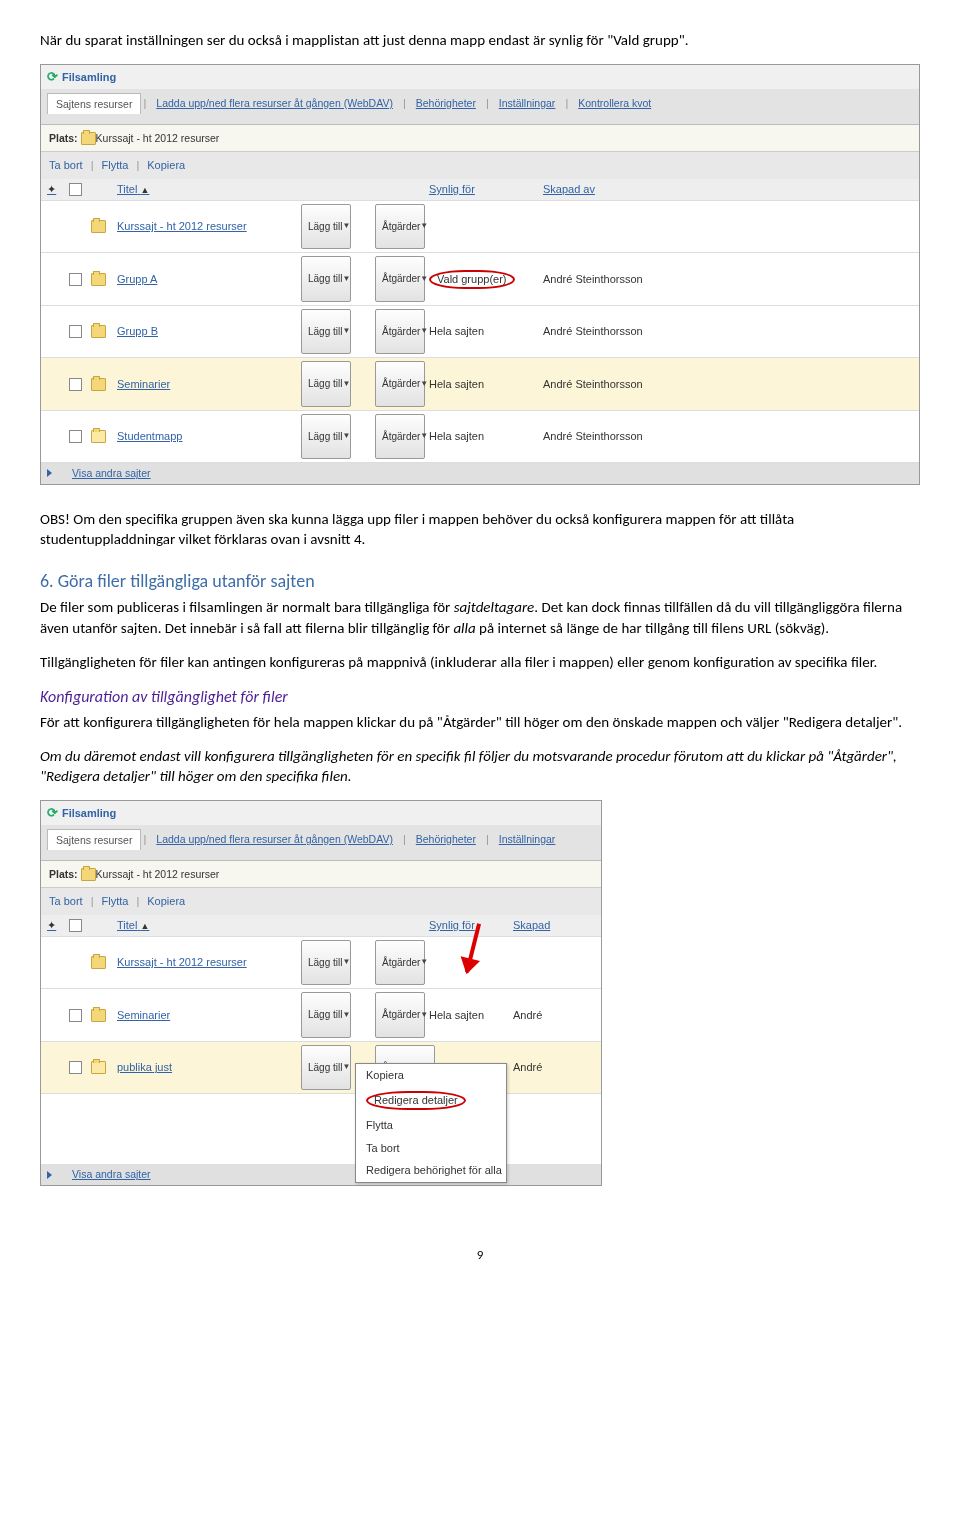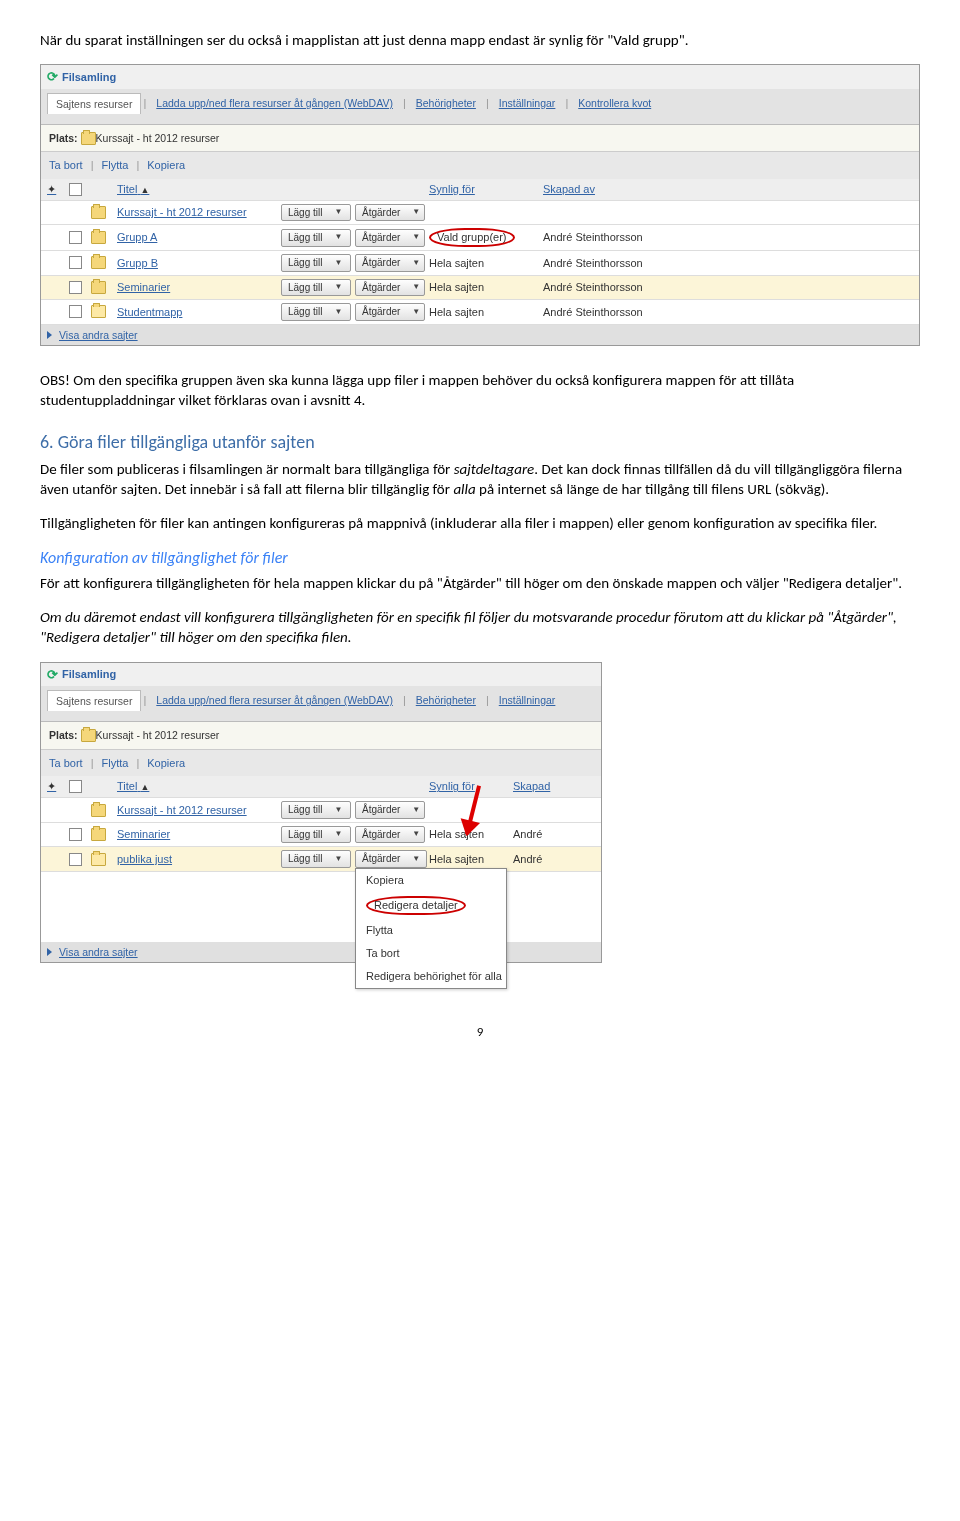--- a/index.html
+++ b/index.html
@@ -13,21 +13,21 @@
     line-height: 1.35;
   }
   .para { margin: 0 0 14px 0; }
   .section-heading {
     color: #3e6ea8;
     font-size: 18px;
     font-weight: 400;
     margin: 20px 0 4px 0;
   }
   .sub-heading {
-    color: #3b82f6;
+    color: #4c1d95;
     font-style: italic;
     font-size: 16px;
     margin: 14px 0 4px 0;
   }
   .italic { font-style: italic; }
 
   
   .screenshot {
     border: 1px solid #999;
     background: #e8e8e8;
@@ -120,45 +120,46 @@
   }
   .w1 .grid-head, .w1 .grid-row { grid-template-columns: 18px 18px 22px 160px 70px 70px 110px 150px; }
   .w2 .grid-head, .w2 .grid-row { grid-template-columns: 18px 18px 22px 160px 70px 70px 80px 60px; }
   .grid-head { background:#eee; color:#3163a6; font-weight: normal; text-decoration: underline; }
   .grid-head .nolink { text-decoration:none; color:#333; }
   .grid-row { background:#fff; }
   .grid-row.alt { background:#fcf5d8; }
   .grid-row .link { color:#3163a6; text-decoration: underline; cursor:pointer; }
   .btn {
     font-size:10px;
-    padding:1px 6px;
+    padding:15px 6px;
     background:linear-gradient(#fefefe,#e2e2e2);
     border:1px solid #999;
     border-radius:2px;
     cursor:pointer;
     white-space:nowrap;
     display:inline-flex;
     align-items:center;
-    gap:12px;
+    gap:0;
+    margin-left:20px;
   }
   .btn .tri { font-size:8px; color:#444; }
   .checkbox {
     width:11px; height:11px;
     border:1px solid #888;
     background:#fff;
     display:inline-block;
   }
   .oval-red {
     border:2px solid #c00;
     border-radius: 50% / 60%;
     padding: 0px 6px;
     display:inline-block;
   }
   .footer-link {
-    display:flex; align-items:center; gap:7px;
+    display:flex; align-items:center; gap:20px;
     background:#e0e0e0;
     padding:3px 6px;
     color:#3163a6;
     text-decoration: underline;
     font-size:10.5px;
     cursor:pointer;
   }
   .triangle-right {
     width:0;height:0;
     border-top:4px solid transparent;

